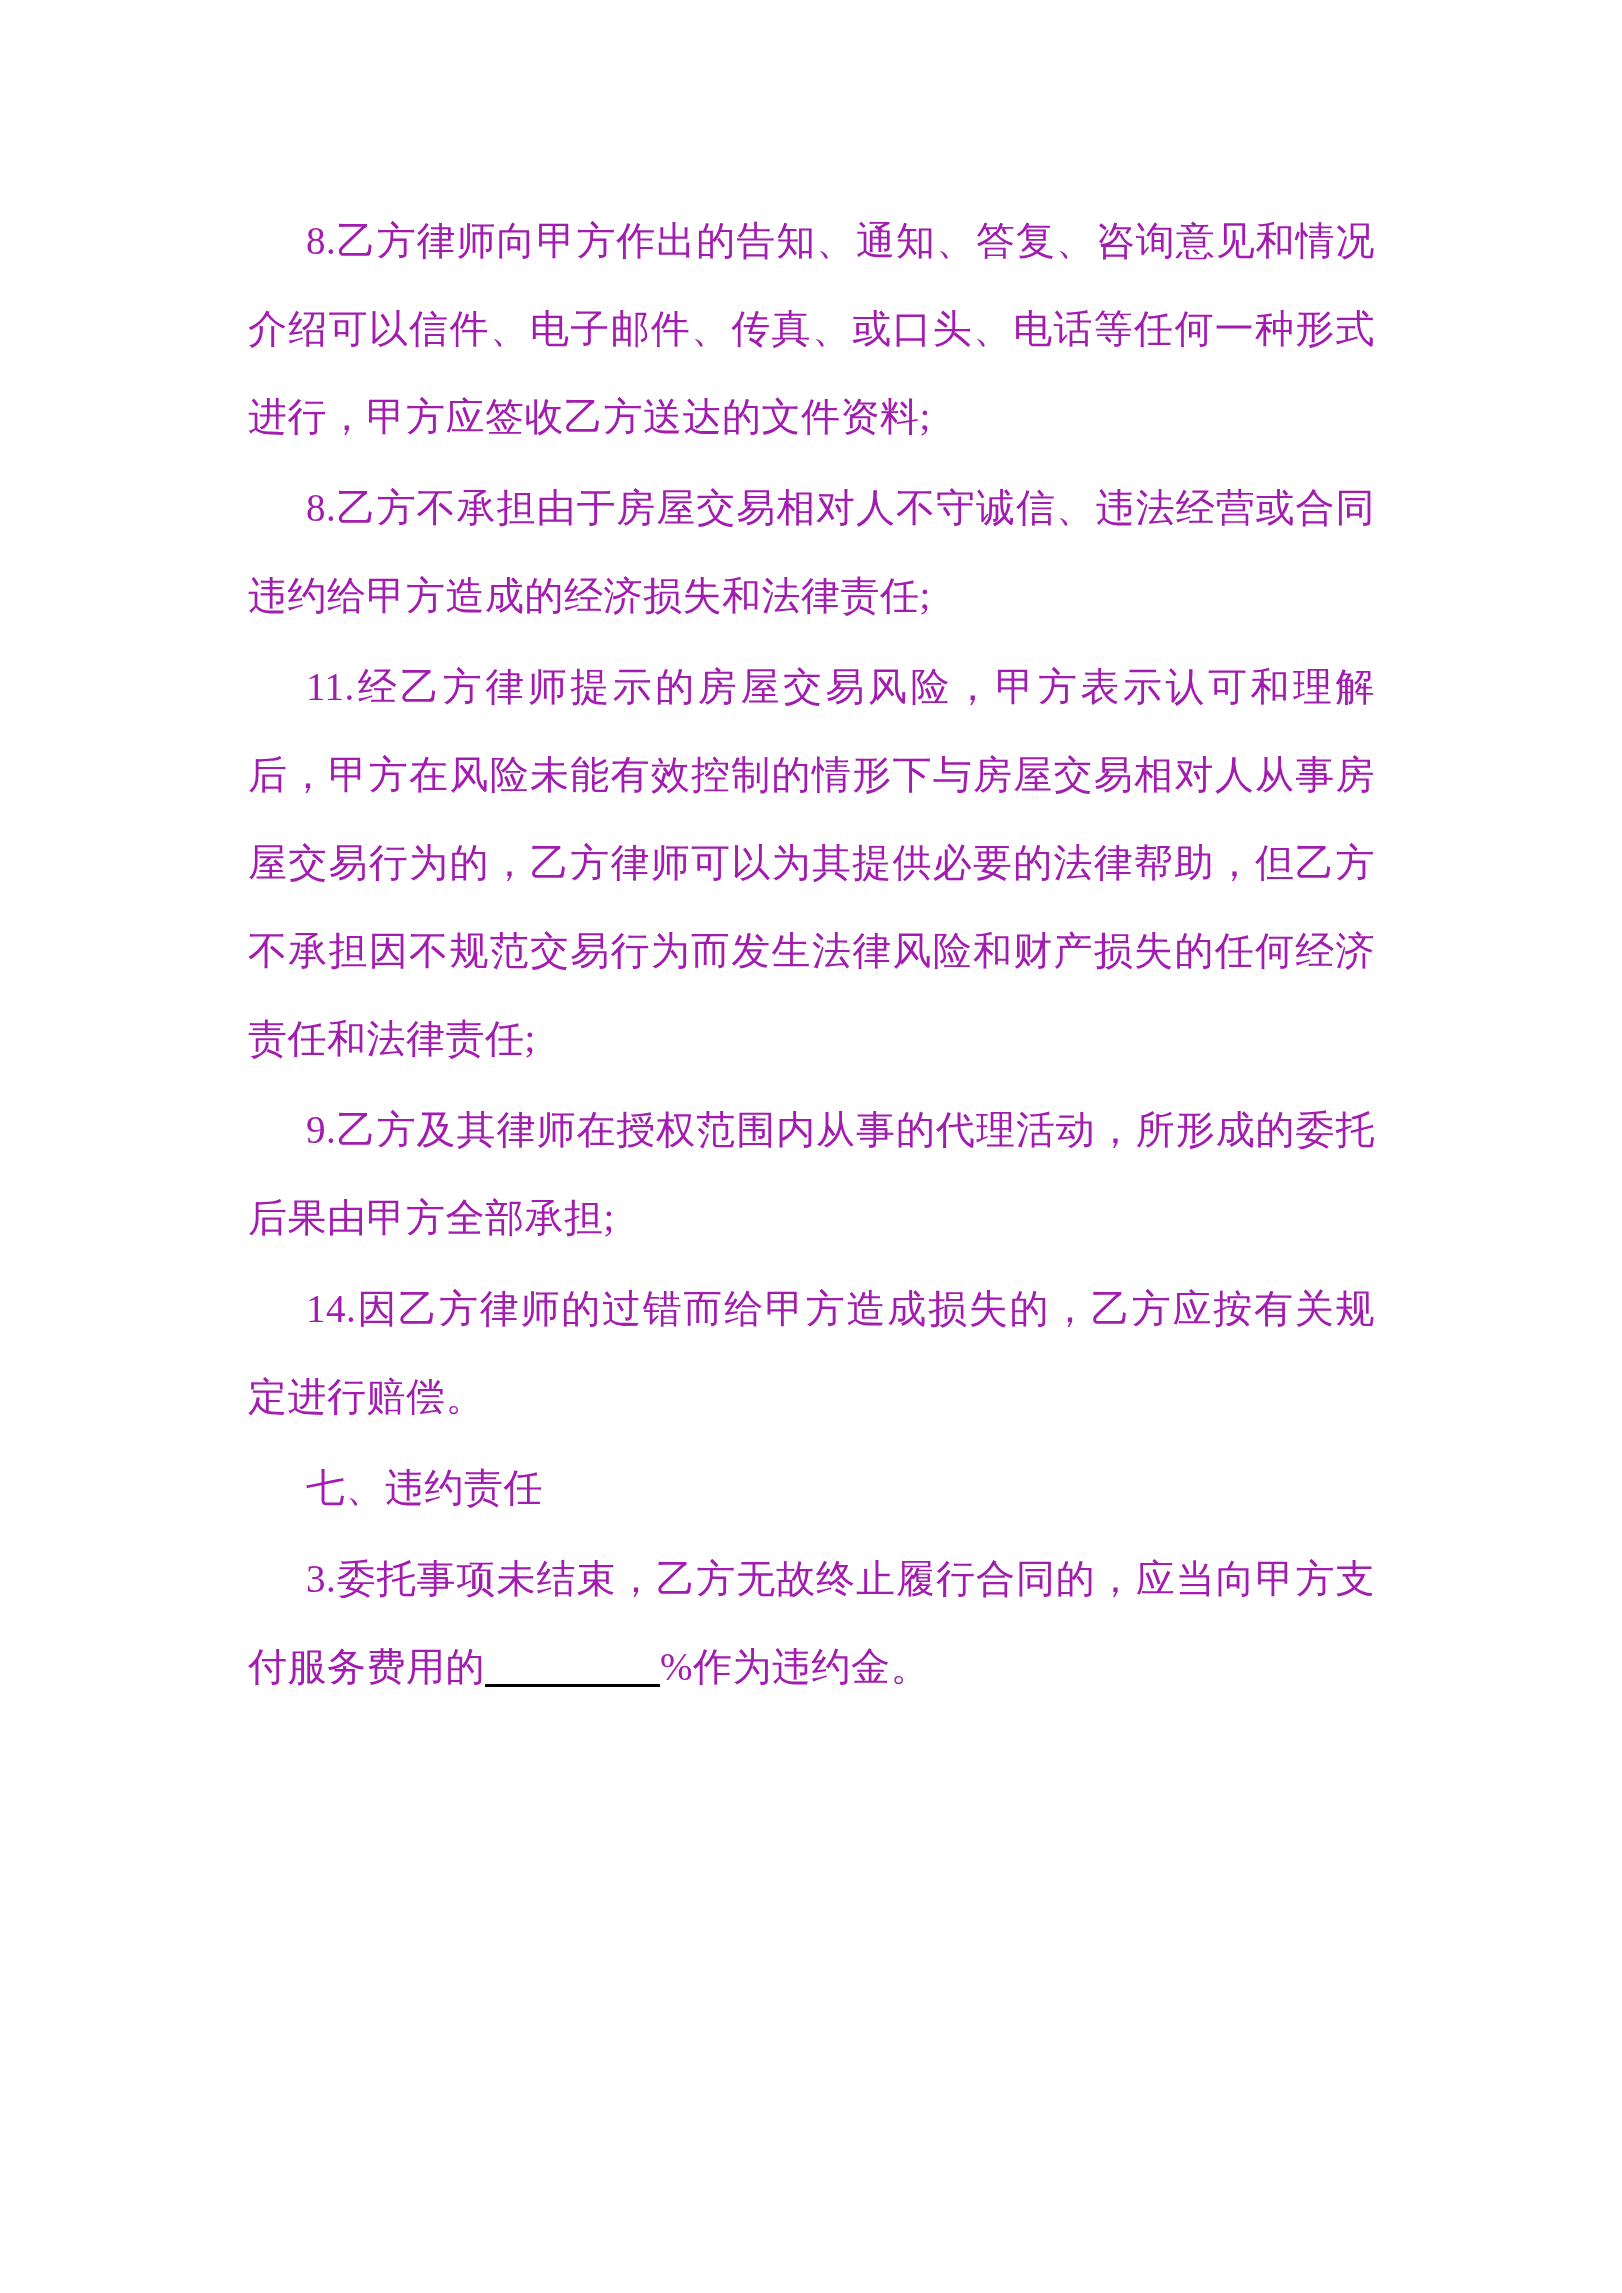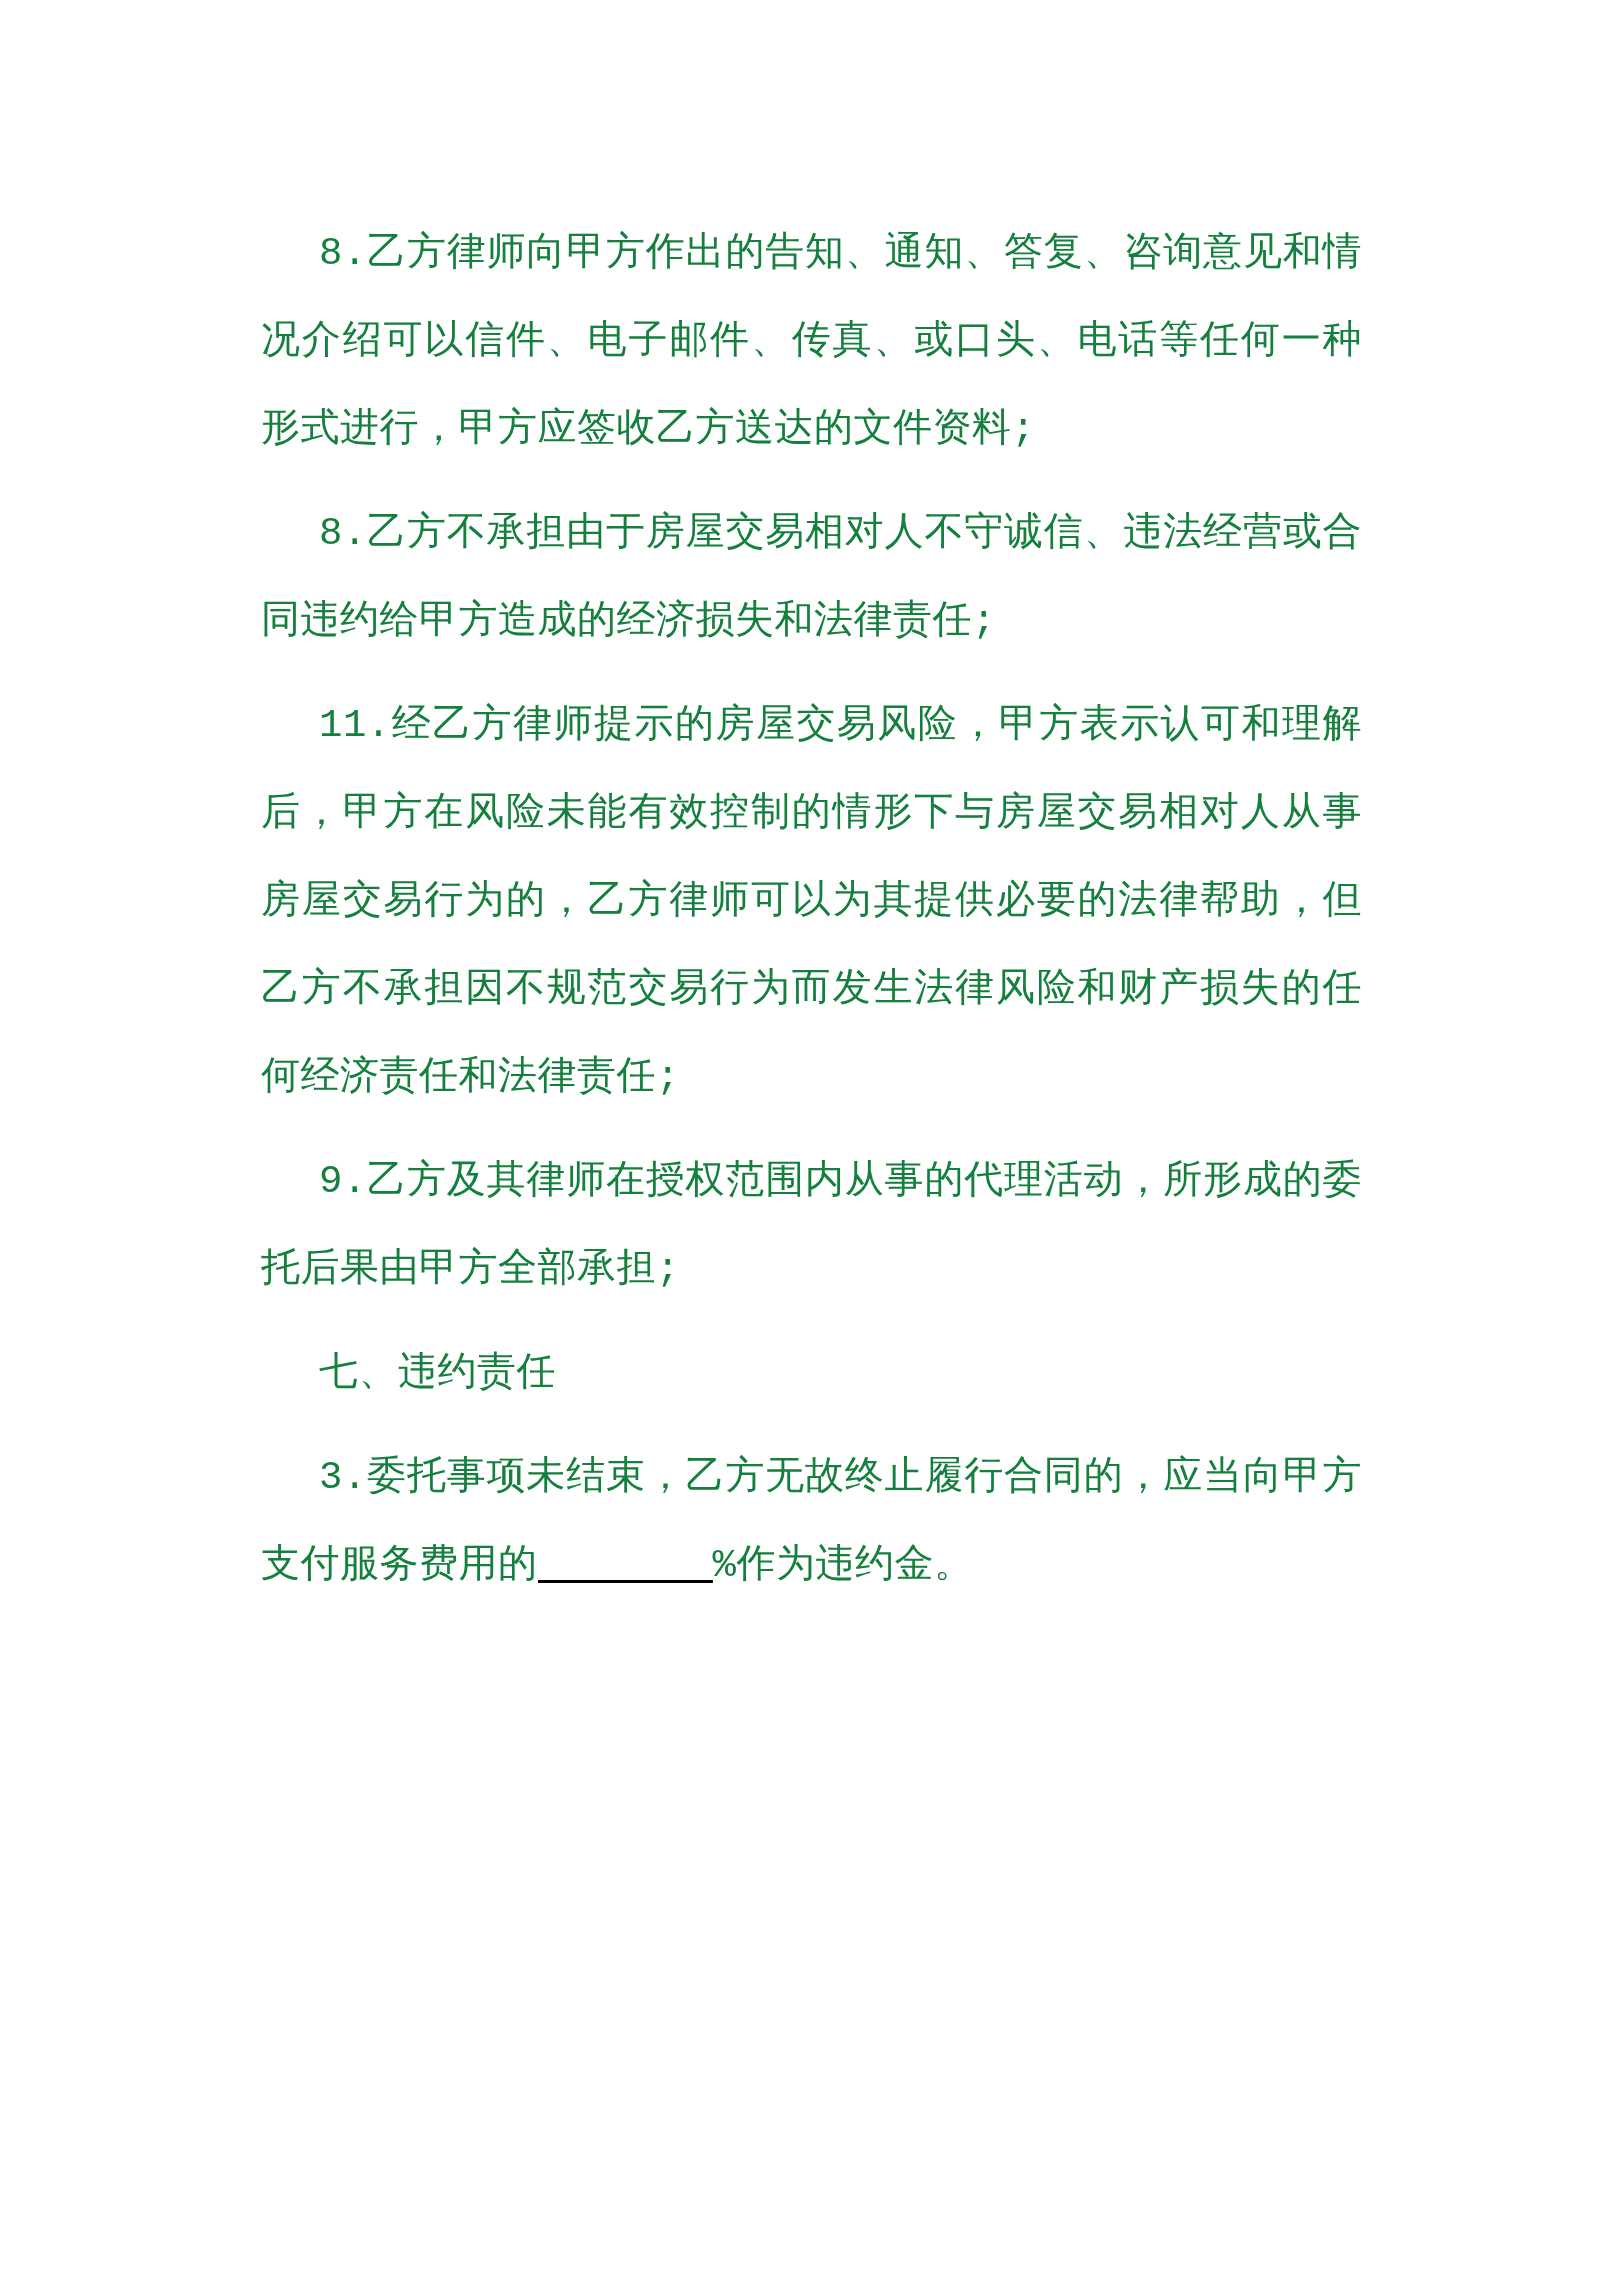--- a/index.html
+++ b/index.html
@@ -10,26 +10,26 @@
   .page {
     position: relative;
     width: 1623px;
     height: 2294px;
     background: #ffffff;
     box-sizing: border-box;
     padding: 194px 245px 0 245px;
     overflow: hidden;
   }
   .doc-body p.para {
-    margin: 16px;
+    margin: 3px;
     padding: 0;
-    font-family: Liberation Mono, monospace;
+    font-family: Liberation Serif, serif;
     font-size: 39px;
     line-height: 88px;
-    color: #15803d;
+    color: #a21caf;
     text-align: justify;
     text-indent: 58px;
     letter-spacing: 0.5px;
   }
   .blank-line {
     display: inline-block;
     width: 175px;
     height: 0;
     border-bottom: 3.6px solid #000000;
     vertical-align: -7.3px;
@@ -44,20 +44,21 @@
     <p class="para">8.乙方律师向甲方作出的告知、通知、答复、咨询意见和情况介绍可以信件、电子邮件、传真、或口头、电话等任何一种形式进行，甲方应签收乙方送达的文件资料;</p>
 
 
     <p class="para">8.乙方不承担由于房屋交易相对人不守诚信、违法经营或合同违约给甲方造成的经济损失和法律责任;</p>
 
     <p class="para">11.经乙方律师提示的房屋交易风险，甲方表示认可和理解后，甲方在风险未能有效控制的情形下与房屋交易相对人从事房屋交易行为的，乙方律师可以为其提供必要的法律帮助，但乙方不承担因不规范交易行为而发生法律风险和财产损失的任何经济责任和法律责任;</p>
 
     <p class="para">9.乙方及其律师在授权范围内从事的代理活动，所形成的委托后果由甲方全部承担;</p>
 
 
+    <p class="para">14.因乙方律师的过错而给甲方造成损失的，乙方应按有关规定进行赔偿。</p>
 
     <p class="para">七、违约责任</p>
 
     <p class="para"><span>3.委托事项未结束，乙方无故终止履行合同的，应当向甲方支付服务费用的</span><span class="blank-line"></span><span>%作为违约金。</span></p>
 
   </div>
 </div>
 
 
 </body></html>

